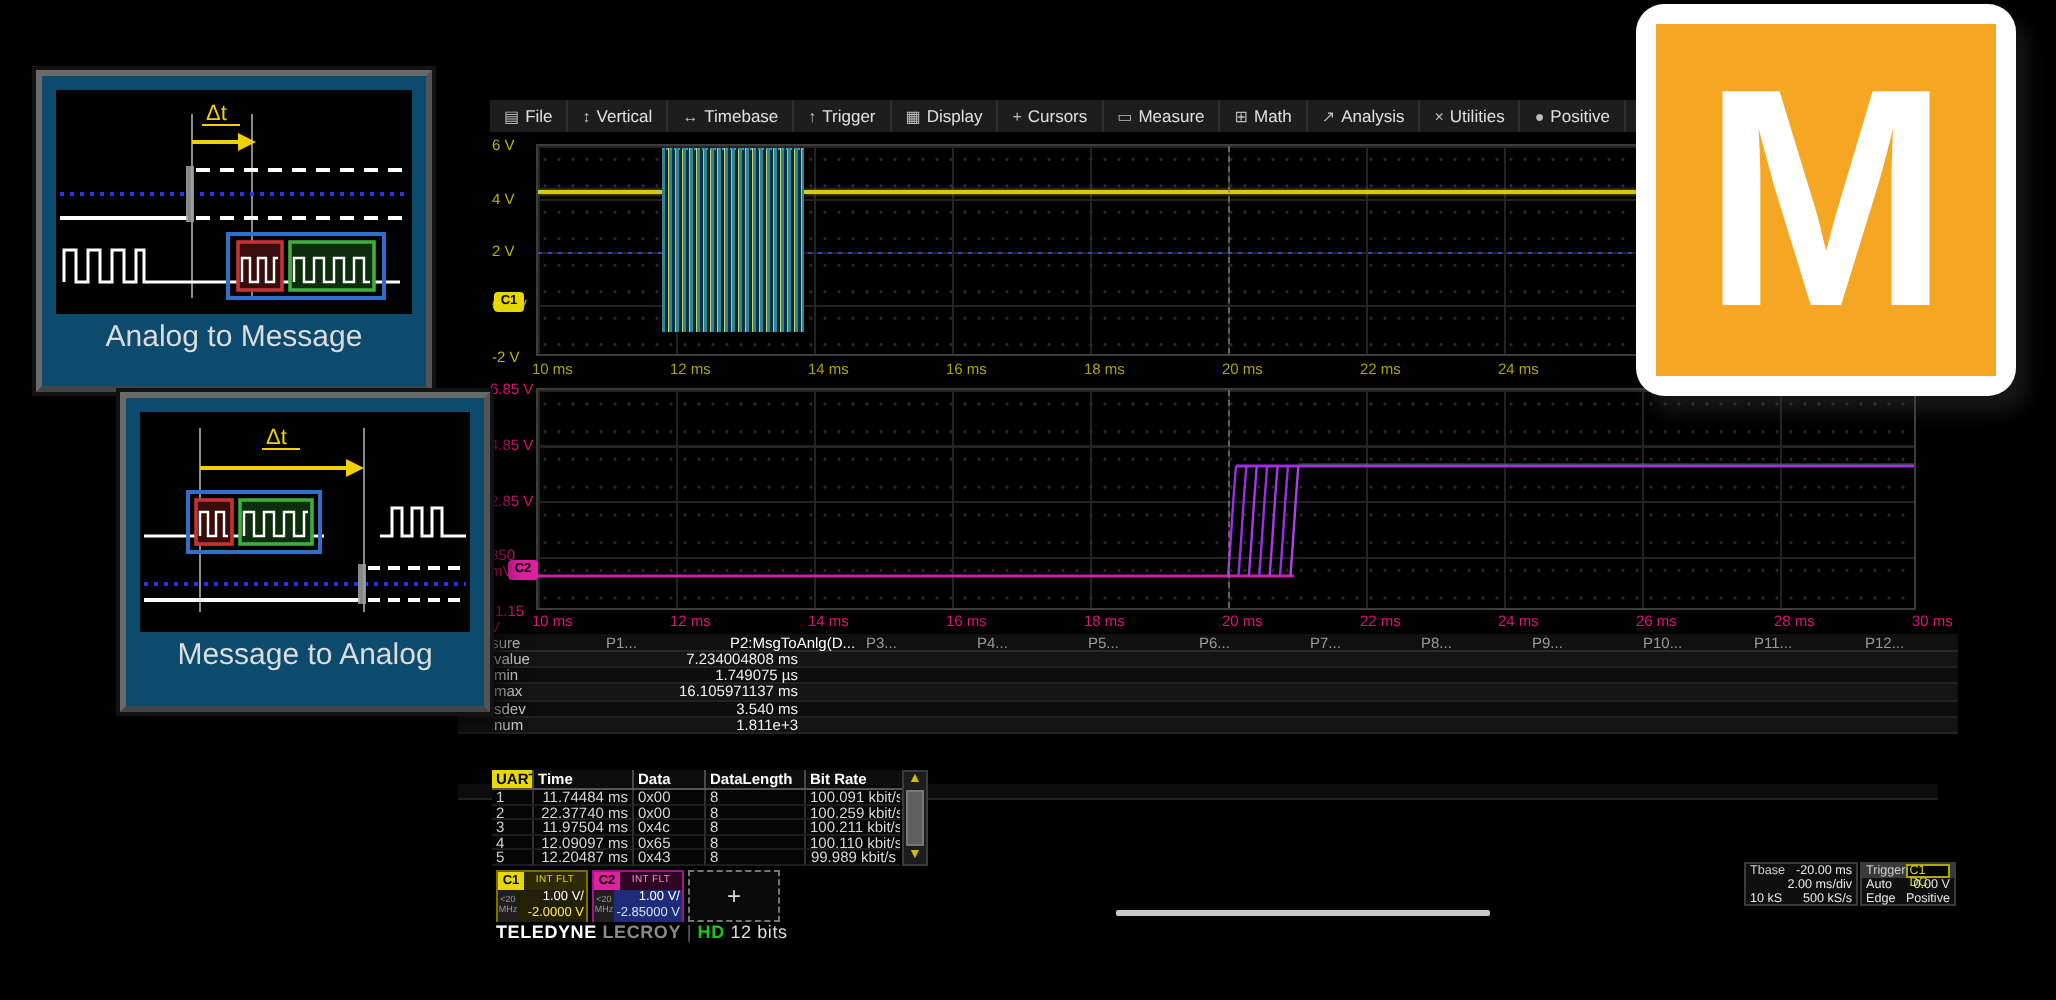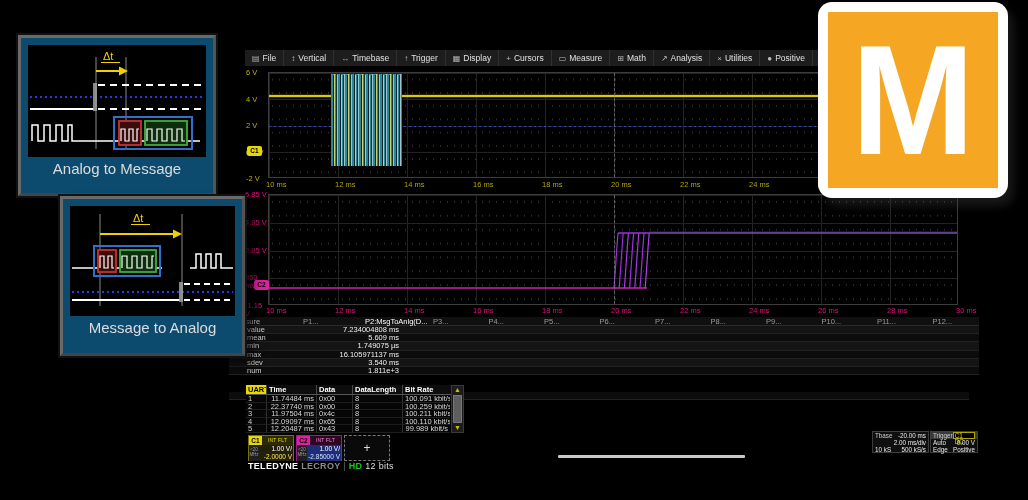--- a/index.html
+++ b/index.html
@@ -280,24 +280,20 @@
         <div class="m-col" style="--i: 9;">P10...</div>
         <div class="m-col" style="--i: 10;">P11...</div>
         <div class="m-col" style="--i: 11;">P12...</div>
       </div>
   </div>
   <div id="m-rows" class="abs">
 
   <div class="m-row" style="--i: 0;">
         <span class="lab">value</span>
         <span class="val">7.234004808 ms</span>
-      </div>
-      <div class="m-row" style="--i: 1;">
-        <span class="lab">mean</span>
-        <span class="val">5.609 ms</span>
       </div>
       <div class="m-row" style="--i: 2;">
         <span class="lab">min</span>
         <span class="val">1.749075 µs</span>
       </div>
       <div class="m-row" style="--i: 3;">
         <span class="lab">max</span>
         <span class="val">16.105971137 ms</span>
       </div>
       <div class="m-row" style="--i: 4;">

